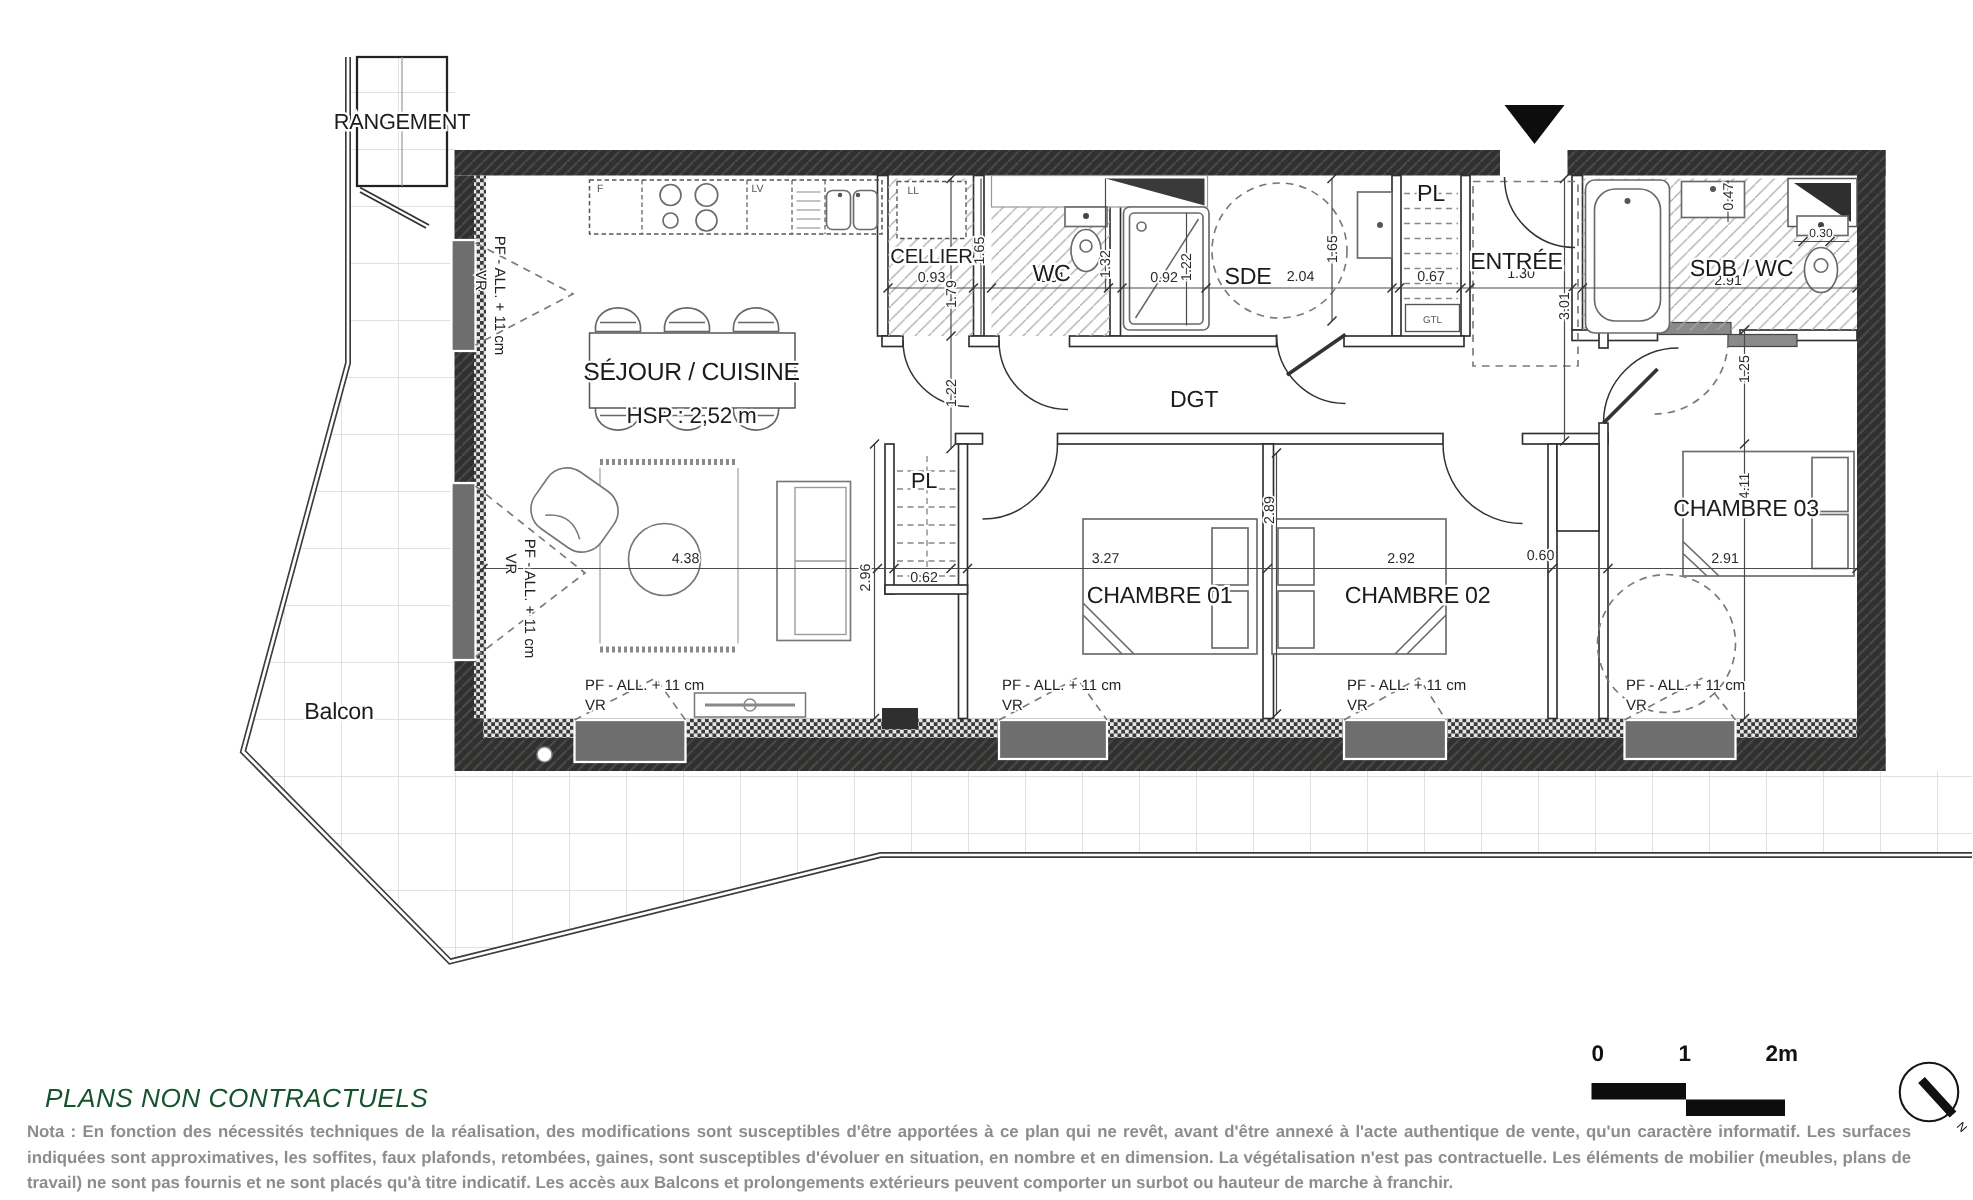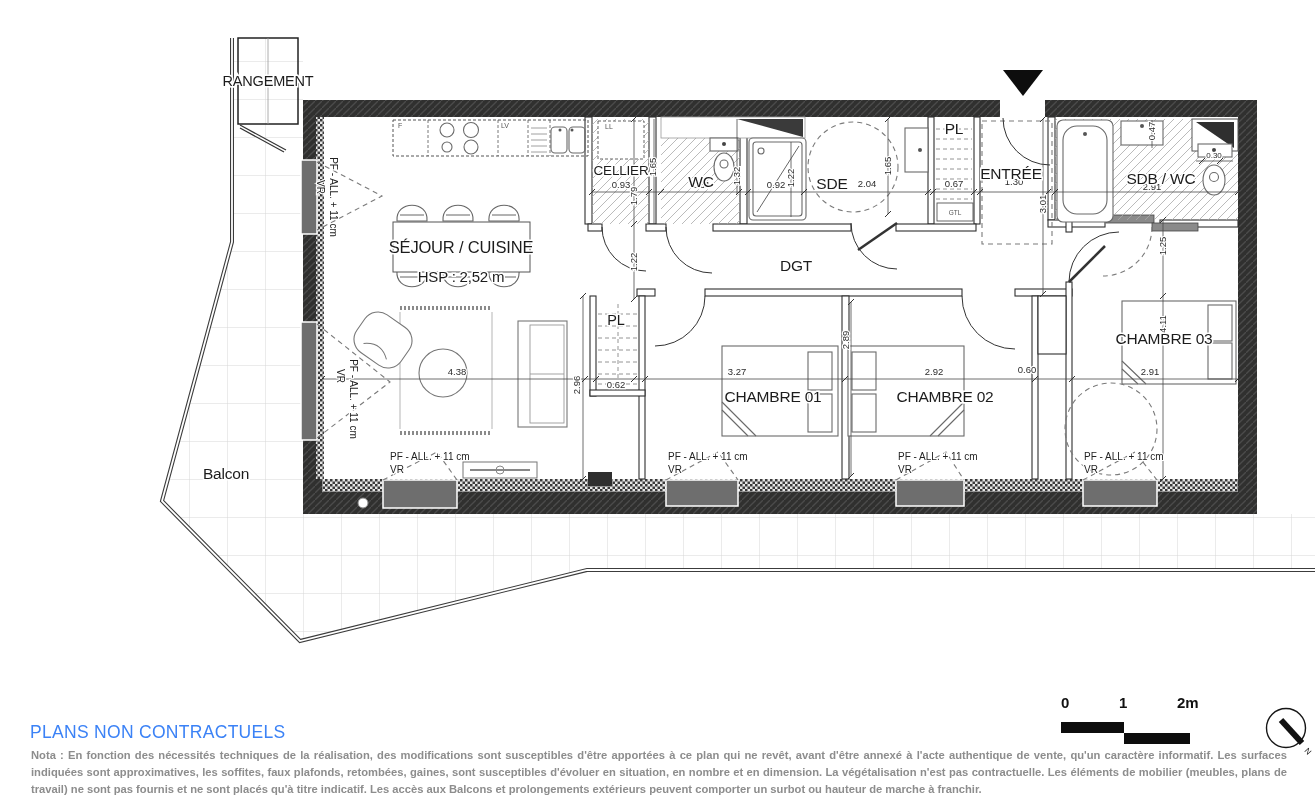--- a/index.html
+++ b/index.html
@@ -11,22 +11,22 @@
   .dim{font-size:9.5px;fill:#2b2b2b;text-anchor:middle;
        paint-order:stroke;stroke:#ffffff;stroke-width:2.4px;}
   .tinylab{font-size:7px;fill:#555;paint-order:stroke;stroke:#fff;stroke-width:1.6px;}
   .pf{font-size:10px;fill:#222;paint-order:stroke;stroke:#fff;stroke-width:2.2px;}
   .iw{fill:#ffffff;stroke:#2f2f2f;stroke-width:1.1;}
   .furn{fill:#ffffff;stroke:#6a6a6a;stroke-width:1.1;}
   .furnl{fill:none;stroke:#6a6a6a;stroke-width:1.1;}
   .arc{fill:none;stroke:#333;stroke-width:1;}
   .dash{fill:none;stroke:#7a7a7a;stroke-width:1.1;stroke-dasharray:5 4;}
   .dimline{stroke:#4a4a4a;stroke-width:0.8;fill:none;}
-  #footer-title{position:absolute;left:30px;top:698px;font-size:17.5px;color:#3b82f6;letter-spacing:.3px;}
-  #footer-nota{position:absolute;left:31px;top:723px;width:1256px;font-size:11.2px;font-weight:bold;
+  #footer-title{position:absolute;left:30px;top:698px;font-size:17.5px;color:#14532d;letter-spacing:.3px;font-style:italic;}
+  #footer-nota{position:absolute;left:18px;top:723px;width:1256px;font-size:11.2px;font-weight:bold;
                color:#8d8d8d;line-height:17px;text-align:justify;}
   #scalebar{position:absolute;left:1055px;top:670px;width:160px;height:56px;}
   #scalebar .lab{position:absolute;top:0;font-size:15px;font-weight:bold;color:#111;}
   #scalebar .bar{position:absolute;height:11px;background:#0d0d0d;}
   #northbox{position:absolute;left:1258px;top:676px;width:60px;height:64px;}
 </style>
 </head>
 <body>
 
 <div id="stage">

